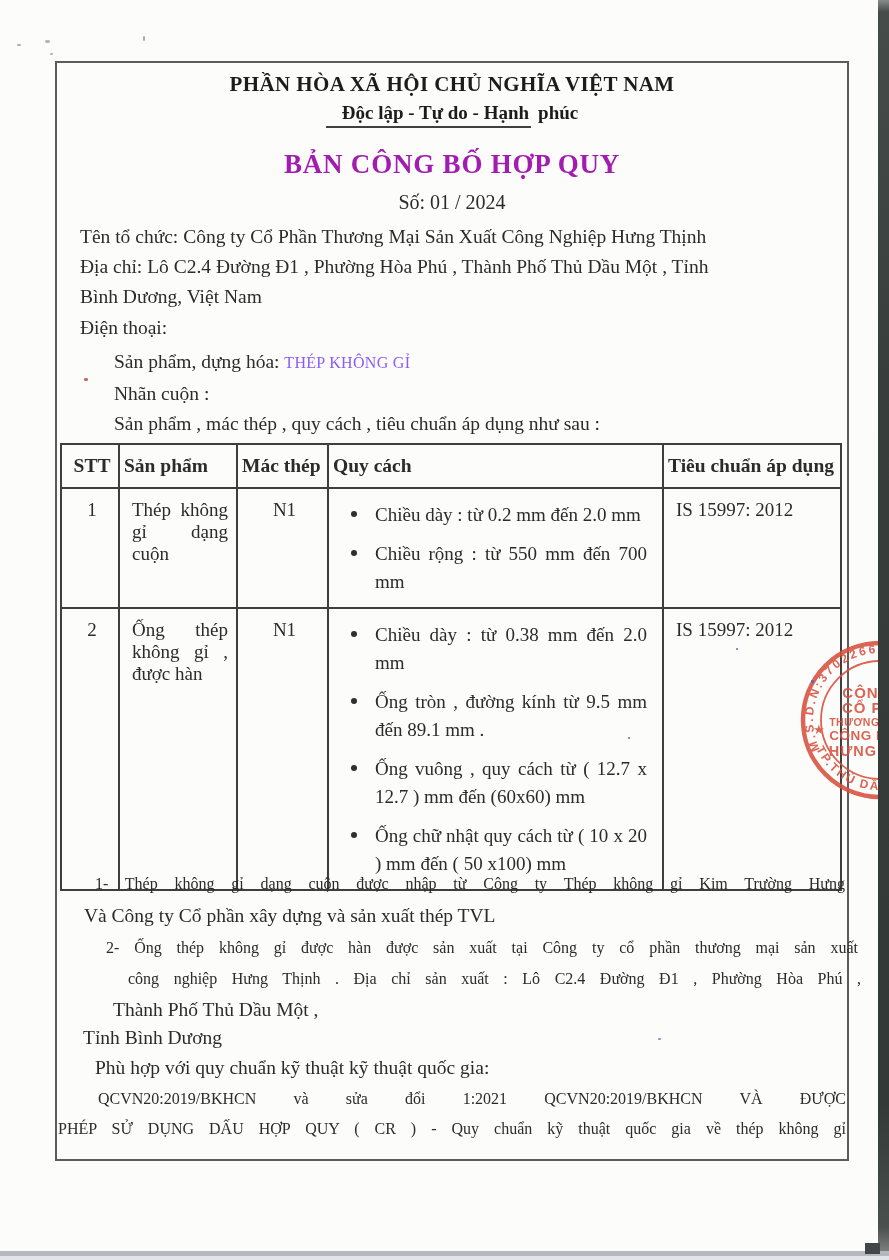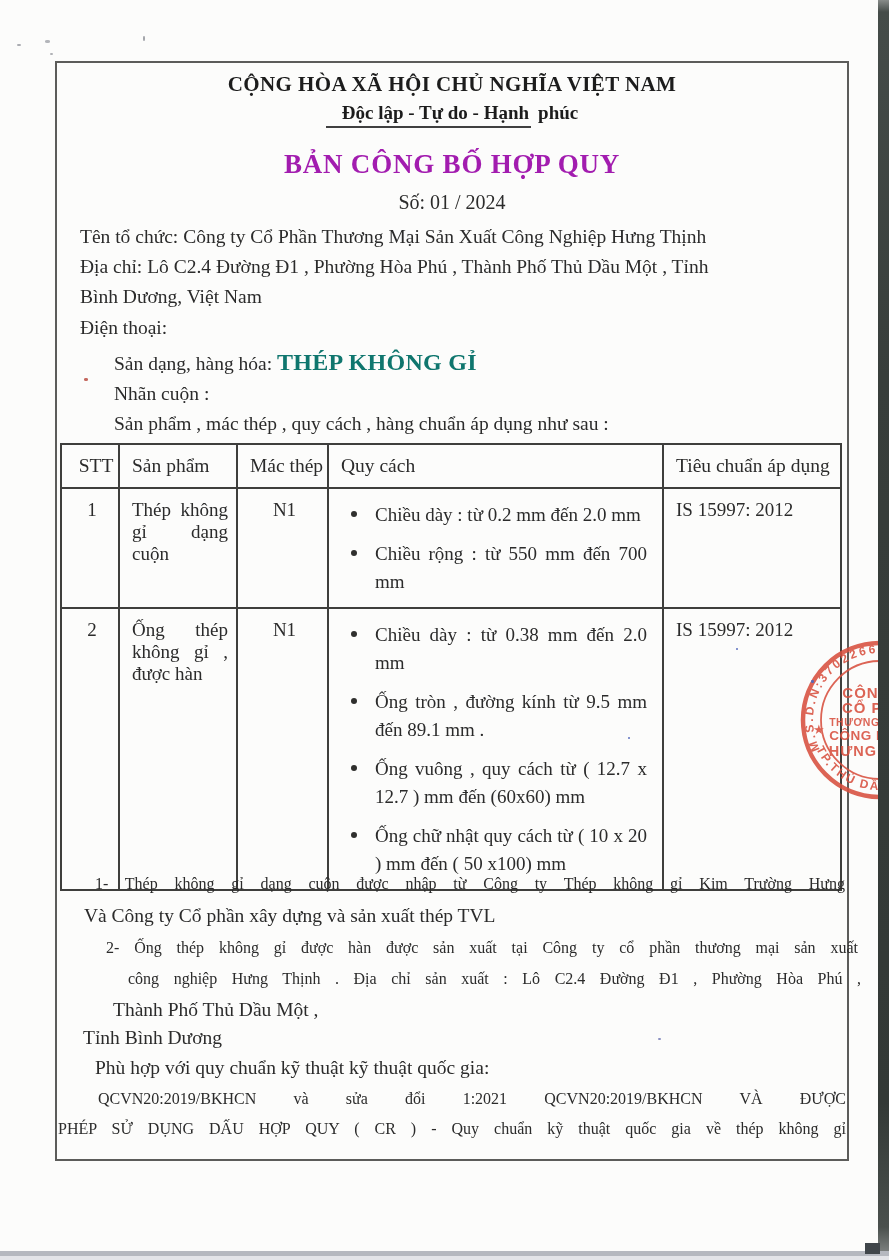--- a/index.html
+++ b/index.html
@@ -18,29 +18,29 @@
   .centerline{ left:55px; width:794px; text-align:center; }
   .nat-header{ top:72px; font-weight:bold; font-size:21px; letter-spacing:.4px; color:#1c1c1c; }
   .motto{ top:102px; font-weight:bold; font-size:19px; color:#1c1c1c; }
   .motto .u{ border-bottom:2px solid #404040; padding:0 2px 3px 16px; }
   .motto .tail{ margin-left:7px; }
   .doc-title{ top:149px; font-weight:bold; font-size:27px; letter-spacing:.8px; color:#a21caf; }
   .doc-number{ top:191px; font-size:20px; }
   .line{ font-size:19.5px; line-height:28px; white-space:nowrap; }
   .wrapline{ font-size:16px; line-height:28px; }
   .just-last{ text-align:justify; text-align-last:justify; white-space:normal; }
-  .prod-value{ font-weight:bold; font-size:24px; letter-spacing:.3px; color:#0f766e; }
+  .prod-value{ font-weight:normal; font-size:16px; letter-spacing:.3px; color:#8b5cf6; }
 
   table.spec{
     position:absolute; left:60px; top:443px; width:780px;
     border-collapse:collapse; table-layout:fixed;
     font-size:19px;
   }
   table.spec td{ border:2px solid #3e3e3c; vertical-align:top; }
-  table.spec .hrow td{ vertical-align:middle; height:44px; padding-left:12px; font-size:19.5px; }
+  table.spec .hrow td{ vertical-align:middle; height:44px; padding-left:4px; font-size:19.5px;font-weight:bold; }
   td.c-stt{ text-align:center; }
   .r1 td{ height:98px; }
   .r2 td{ height:230px; }
   td.pad{ padding:10px 8px 0 12px; }
   td.celljust{ text-align:justify; }
   ul.qc{ list-style:none; margin:12px 0 0 46px; width:272px; }
   ul.qc li{
     position:relative; text-align:justify; line-height:28px;
     margin-bottom:11px;
   }
@@ -70,37 +70,37 @@
   .corner-block{ right:9px; bottom:6px; width:15px; height:11px; background:#40464a; }
   .speck{ border-radius:40%; }
 </style>
 </head>
 <body>
 
 <div class="sheet">
 
   <div class="abs border-box"></div>
 
-  <div class="abs centerline nat-header">CỘNG HÒA XÃ HỘI CHỦ NGHĨA VIỆT NAM</div>
+  <div class="abs centerline nat-header">PHẦN HÒA XÃ HỘI CHỦ NGHĨA VIỆT NAM</div>
   <div class="abs centerline motto">
     <span class="u">Độc lập - Tự do - Hạnh</span><span class="tail">phúc</span>
   </div>
   <div class="abs centerline doc-title">BẢN CÔNG BỐ HỢP QUY</div>
   <div class="abs centerline doc-number">Số: 01 / 2024</div>
 
   <div class="abs line" style="left:80px; top:223px;">Tên tổ chức: Công ty Cổ Phần Thương Mại Sản Xuất Công Nghiệp Hưng Thịnh</div>
   <div class="abs line" style="left:80px; top:253px;">Địa chỉ: Lô C2.4 Đường Đ1 , Phường Hòa Phú , Thành Phố Thủ Dầu Một , Tỉnh</div>
   <div class="abs line" style="left:80px; top:283px;">Bình Dương, Việt Nam</div>
   <div class="abs line" style="left:80px; top:314px;">Điện thoại:</div>
 
   <div class="abs line" style="left:114px; top:348px;">
-    <span>Sản dạng, hàng hóa: </span><span class="prod-value">THÉP KHÔNG GỈ</span>
+    <span>Sản phẩm, dựng hóa: </span><span class="prod-value">THÉP KHÔNG GỈ</span>
   </div>
   <div class="abs line" style="left:114px; top:380px;">Nhãn cuộn :</div>
-  <div class="abs line" style="left:114px; top:410px;">Sản phẩm , mác thép , quy cách , hàng chuẩn áp dụng như sau :</div>
+  <div class="abs line" style="left:114px; top:410px;">Sản phẩm , mác thép , quy cách , tiêu chuẩn áp dụng như sau :</div>
 
   <table class="spec">
     <colgroup>
       <col style="width:58px">
         <col style="width:118px">
         <col style="width:91px">
         <col style="width:335px">
         <col style="width:178px">
     </colgroup>
     <tbody>

